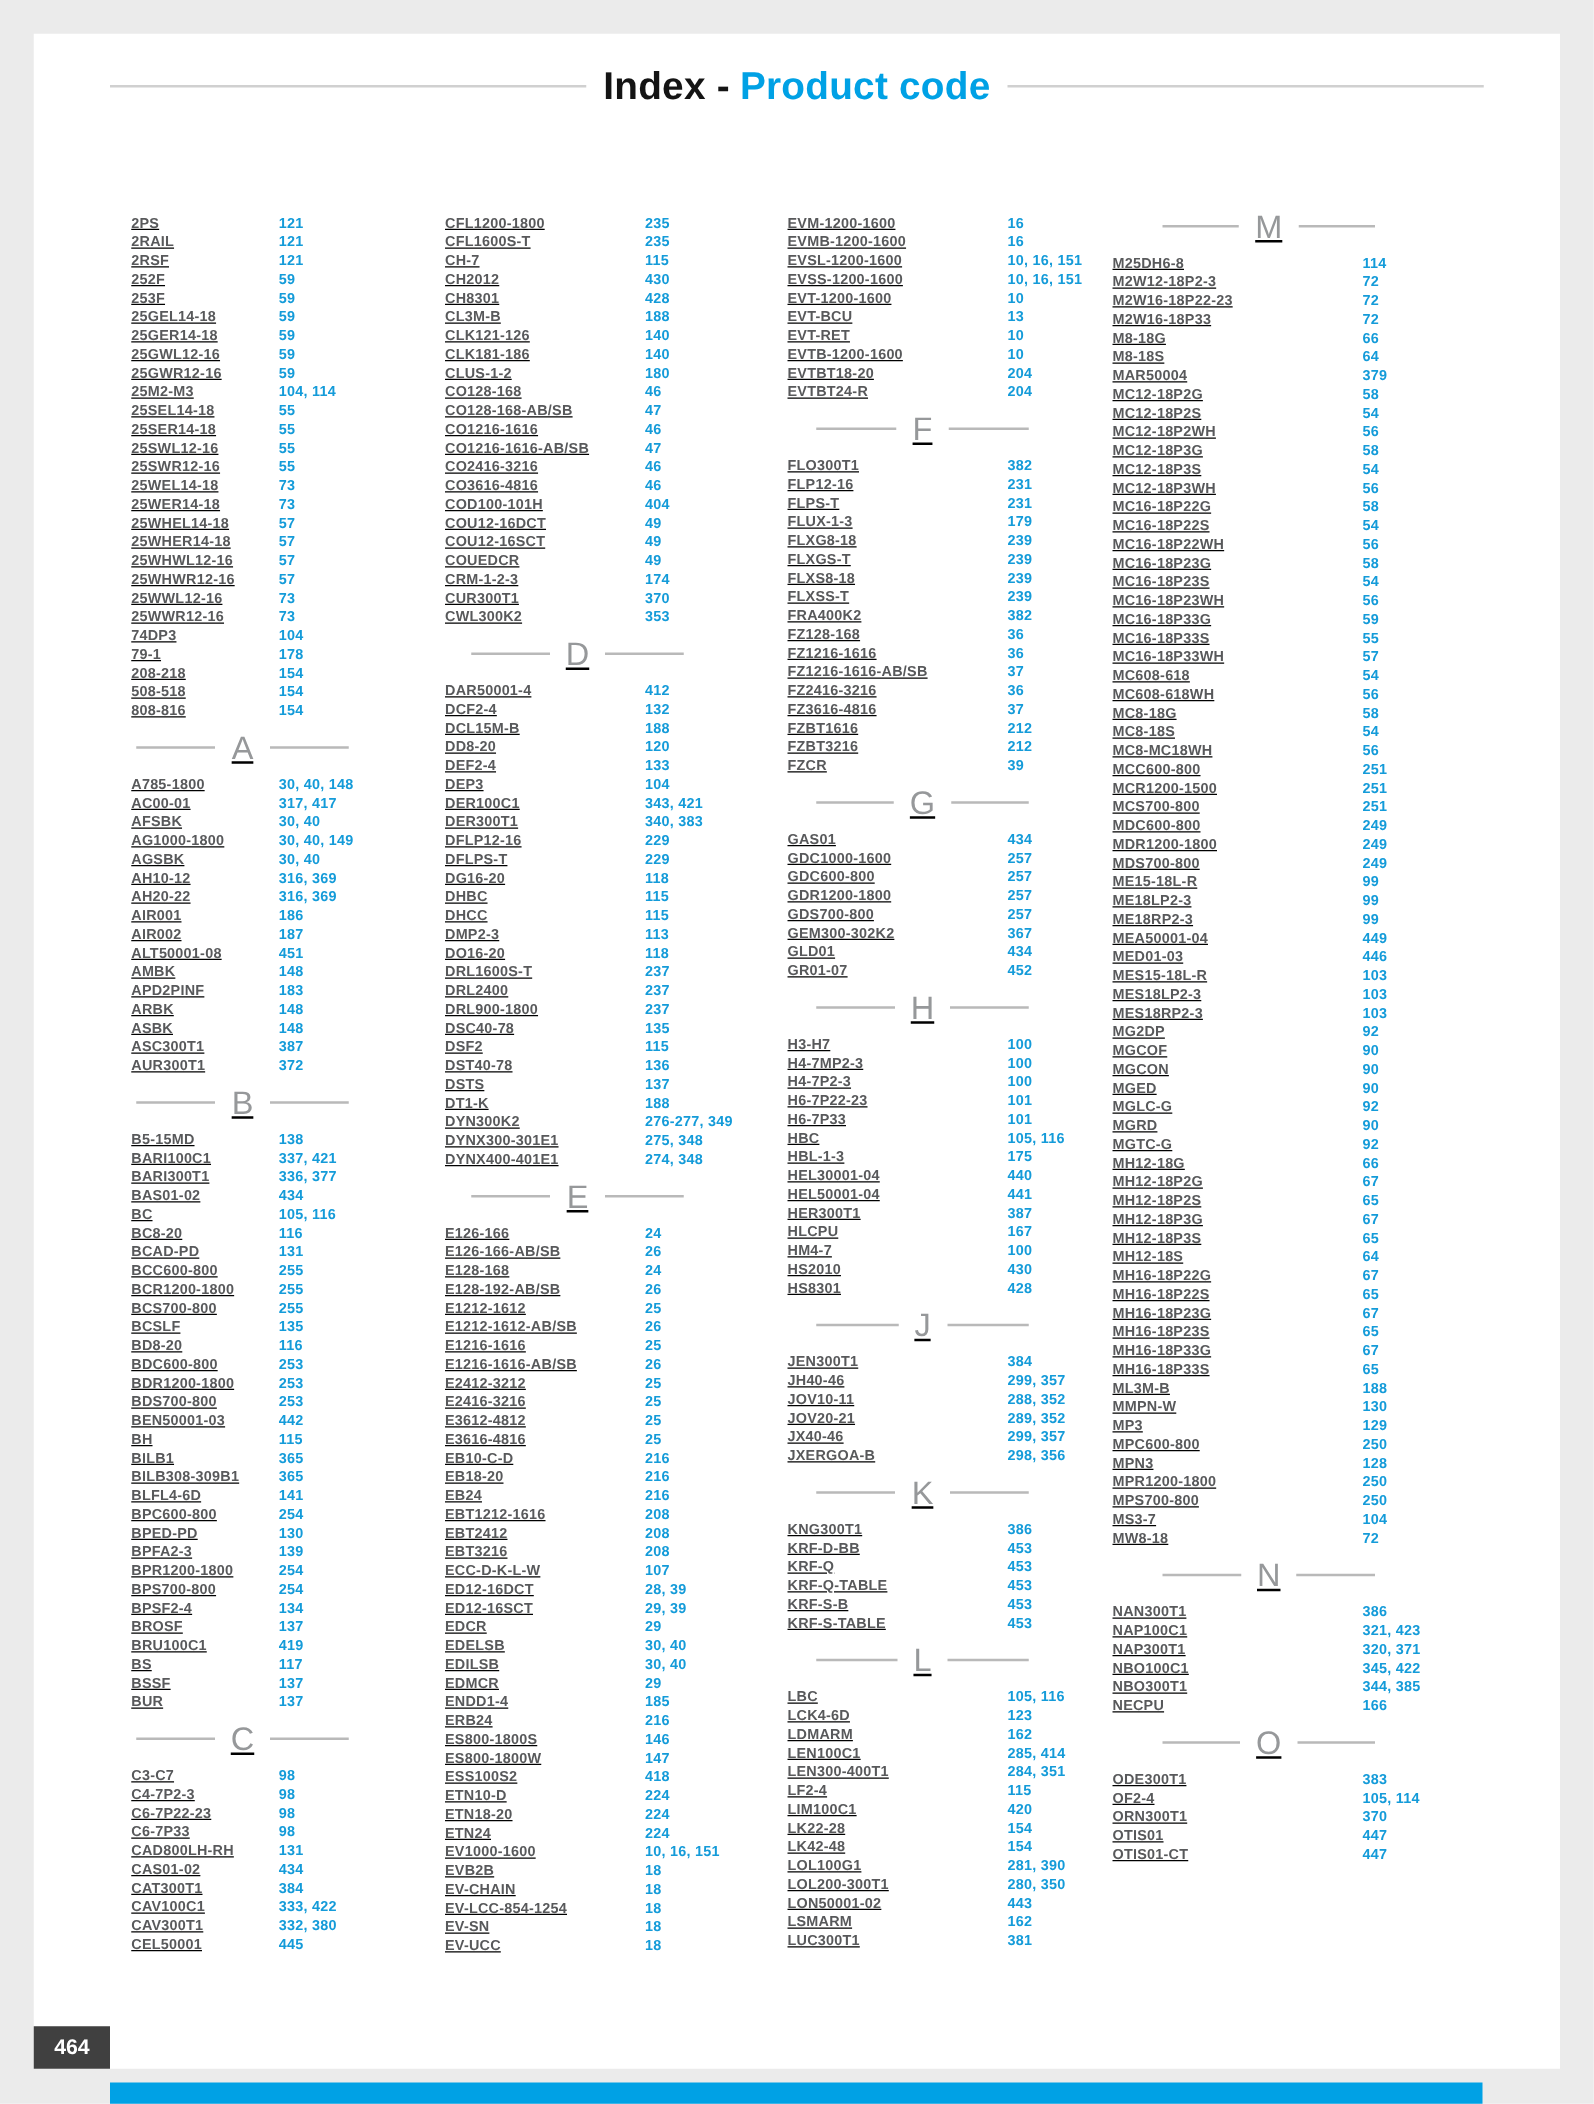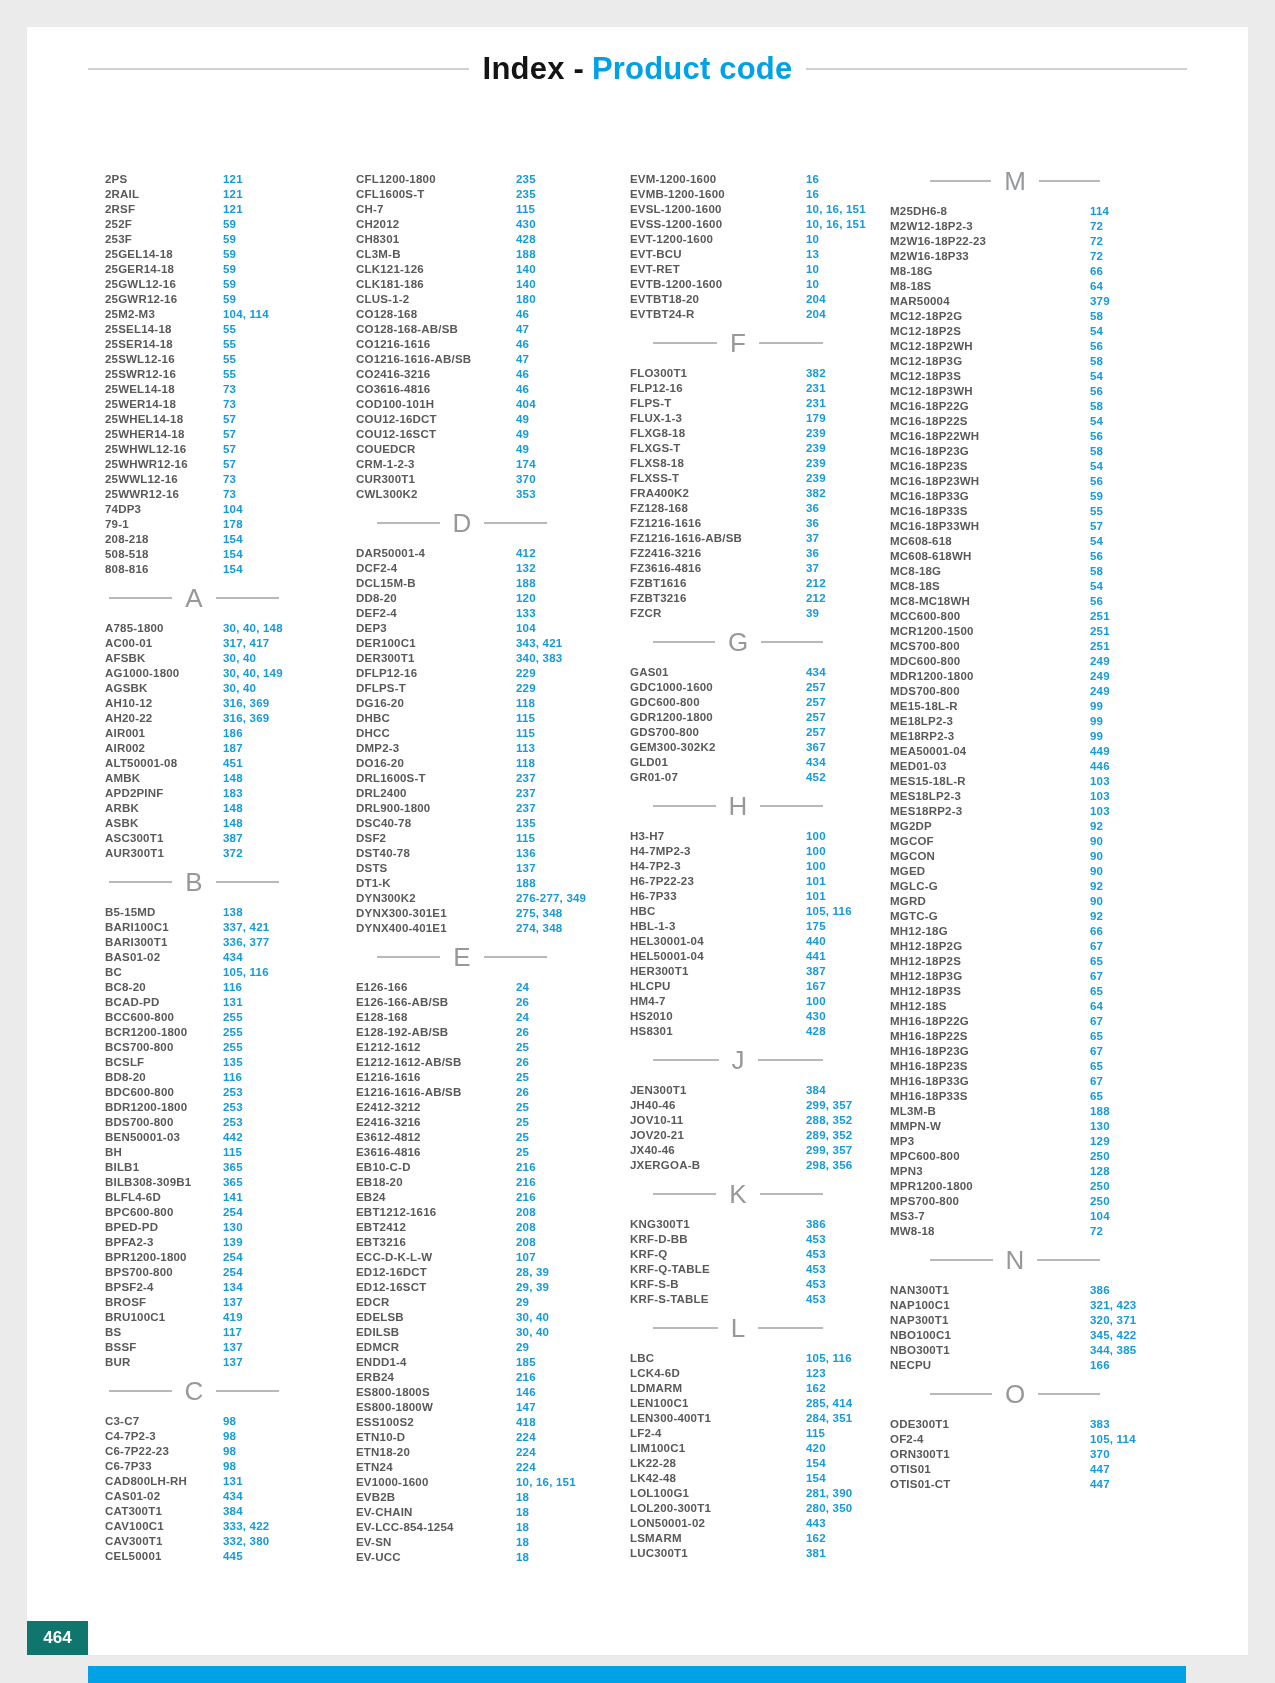--- a/index.html
+++ b/index.html
@@ -9,34 +9,34 @@
     font-family:"Liberation Sans", sans-serif;
     --accent:#149bd9; --accent-title:#00a1e5; --code-gray:#58595b; --letter-gray:#96989a;
   }
   .page{position:absolute;left:27px;top:27px;width:1221px;height:1628px;background:#ffffff;}
   
   .page-header{position:absolute;left:61px;top:24px;width:1099px;display:flex;align-items:center;}
   .page-header .hrule{flex:1;height:2px;background:#d0d0d0;}
   .title{padding:0 14px;font-size:31px;font-weight:bold;color:#141414;white-space:nowrap;letter-spacing:0.2px;}
   .title .accent{color:var(--accent-title);margin-left:8px;}
   
-  .col{position:absolute;top:145px;}
+  .col{position:absolute;top:145px;text-decoration:underline;}
   .col1{left:78px;width:178px;--tab:118px;}
   .col2{left:329px;width:212px;--tab:160px;}
   .col3{left:603px;width:216px;--tab:176px;}
   .col4{left:863px;width:250px;--tab:200px;}
   .row{position:relative;height:15px;line-height:15px;font-size:11.5px;font-weight:bold;white-space:nowrap;}
   .code{color:var(--code-gray);letter-spacing:0.2px;}
   .pages{position:absolute;left:var(--tab);top:0;color:var(--accent);letter-spacing:0.2px;}
   .sec{display:flex;align-items:center;width:170px;height:22px;margin:10px auto 12px;}
   .sec .rule{flex:1;height:2px;background:#b9b9b9;}
   .sec .letter{padding:0 13px;font-size:26px;line-height:22px;color:var(--letter-gray);font-weight:400;}
   .col .sec:first-child{margin-top:-2px;}
   
-  .page-badge{position:absolute;left:27px;top:1621px;width:61px;height:34px;background:#0f766e;
+  .page-badge{position:absolute;left:27px;top:1621px;width:61px;height:34px;background:#404040;
     color:#fff;font-weight:bold;font-size:17px;display:flex;align-items:center;justify-content:center;}
   .bottom-bar{position:absolute;left:88px;top:1666px;width:1098px;height:17px;background:var(--accent-title);}
 </style>
 </head>
 <body style="--accent: #149bd9; --accent-title: #00a1e5; --code-gray: #58595b; --letter-gray: #96989a;">
 
 <div class="page">
   <div class="page-header">
     <span class="hrule"></span>
     <span class="title"><span>Index -</span><span class="accent">Product code</span></span>

